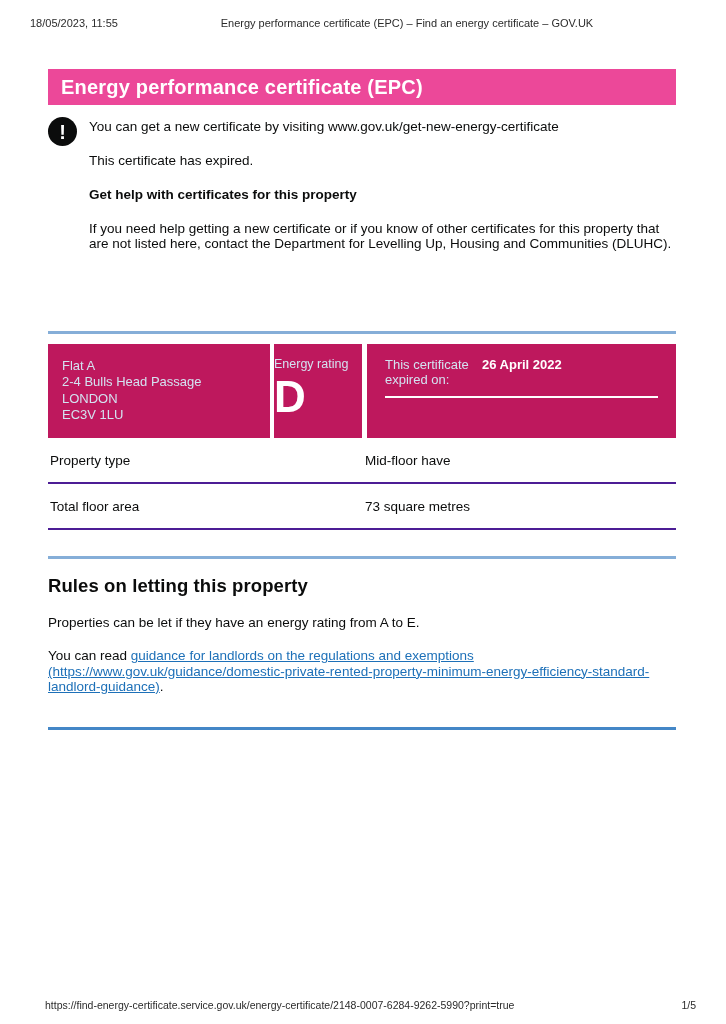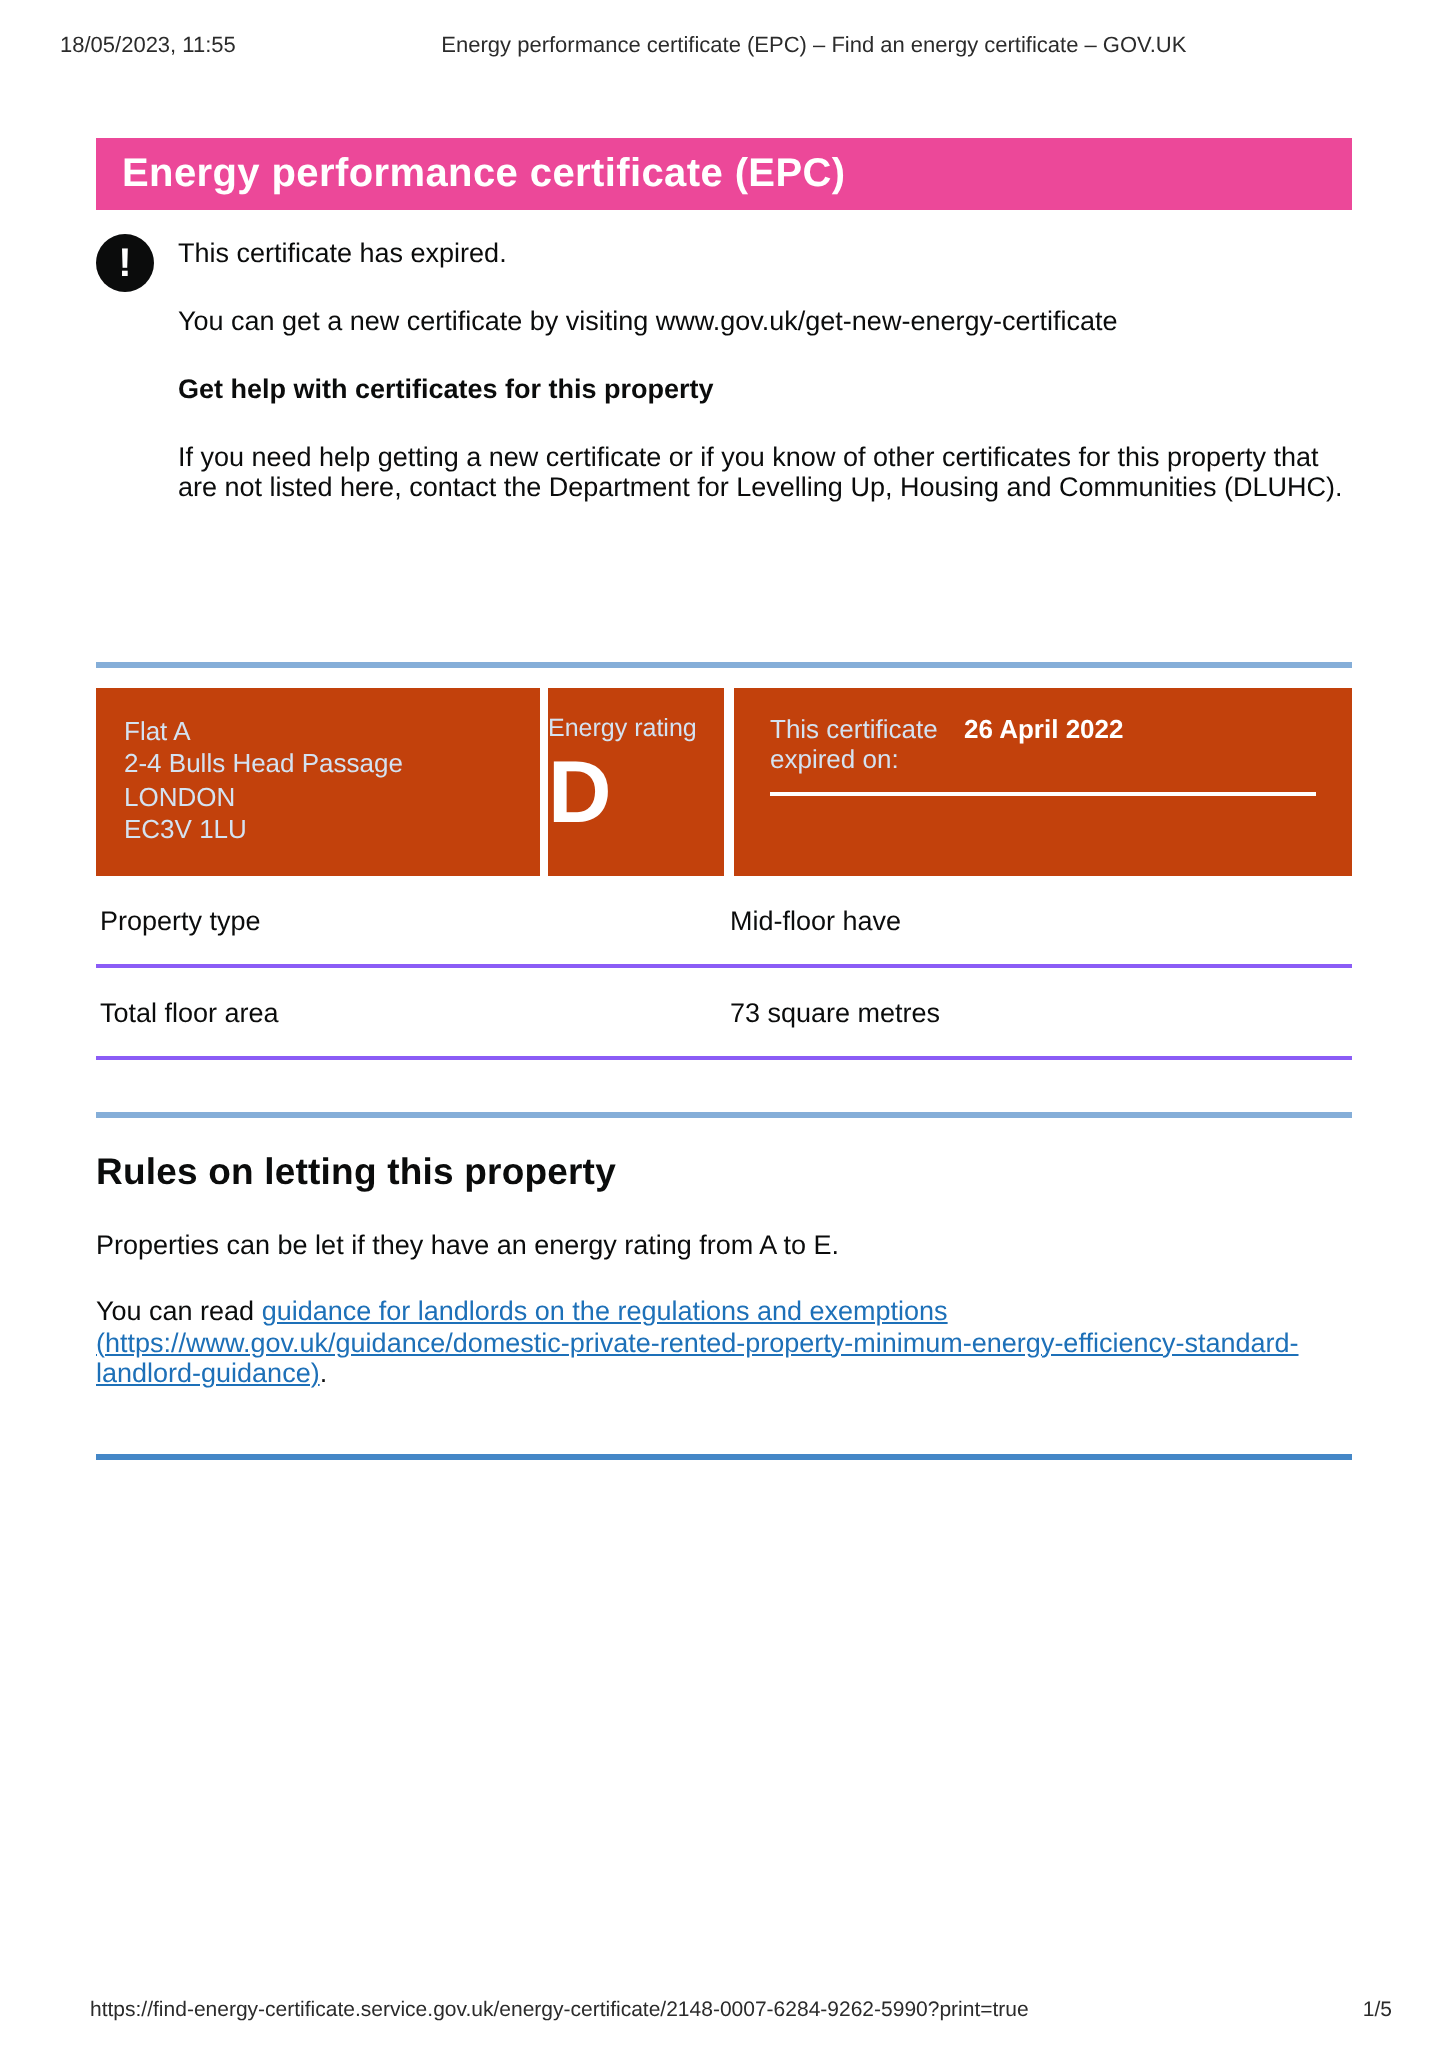--- a/index.html
+++ b/index.html
@@ -51,21 +51,21 @@
   .notice-text h3 { margin-top: 19px; font-size: 13.5px; font-weight: bold; }
 
   .rule { height: 3px; border: 0; }
   .rule-light { background: #85aed8; }
   .rule-strong { background: #4487c7; }
   .rule-1 { margin-top: 79px; }
   .rule-2 { margin-top: 26px; }
   .rule-3 { margin-top: 32px; }
 
   .cert-box { margin-top: 10px; height: 94px; display: flex; }
-  .cert-panel { background: #c2410c; color: #d4e2f1; }
+  .cert-panel { background: #be185d; color: #d4e2f1; }
   .cert-address {
     flex: 0 0 222px; padding: 14px 14px;
     font-size: 13px; line-height: 16.5px;
   }
   .cert-rating {
     flex: 0 0 88px; margin-left: 4px;
     text-align: left; padding-top: 13px;
     font-size: 12.5px;
   }
   .cert-rating .rating-letter {
@@ -76,21 +76,21 @@
   .cert-expiry-row { display: flex; line-height: 15.5px; }
   .cert-expiry-row .lbl { flex: 0 0 85px; }
   .cert-expiry-row .val { color: #fff; font-weight: bold; margin-left: 12px; }
   .cert-meta .sep { height: 2px; background: #fff; margin-top: 8px; }
   .cert-number-row { margin-top: 16px; }
   .cert-number-row .val { color: #fff; font-weight: bold; }
 
   .details-row {
     display: flex; font-size: 13.5px;
     padding: 15px 0 14px 0;
-    border-bottom: 2px solid #8b5cf6;
+    border-bottom: 2px solid #4c1d95;
   }
   .details-row .dlabel { flex: 0 0 317px; padding-left: 2px; }
   .details-row .dvalue { flex: 1; }
 
   .rules-heading { margin-top: 16px; font-size: 18.5px; font-weight: bold; letter-spacing: 0.1px; }
   .body-p { margin-top: 18px; font-size: 13.5px; line-height: 15.5px; }
   a.guidance-link { color: #1d70b8; text-decoration: underline; }
 </style>
 </head>
 <body>
@@ -104,22 +104,22 @@
 
   <div class="banner">
     <span>Energy performance certificate (EPC)</span>
   </div>
 
   <div class="notice">
     <div class="warning-icon">
       <span>!</span>
     </div>
     <div class="notice-text">
+      <p>You can get a new certificate by visiting www.gov.uk/get-new-energy-certificate</p>
       <p>This certificate has expired.</p>
-      <p>You can get a new certificate by visiting www.gov.uk/get-new-energy-certificate</p>
       <h3>Get help with certificates for this property</h3>
       <p>If you need help getting a new certificate or if you know of other certificates for this property that are not listed here, contact the Department for Levelling Up, Housing and Communities (DLUHC).</p>
     </div>
   </div>
 
   <div class="rule rule-light rule-1"></div>
 
   <div class="cert-box">
     <div class="cert-panel cert-address">
       <span style="display:block">Flat A</span>

